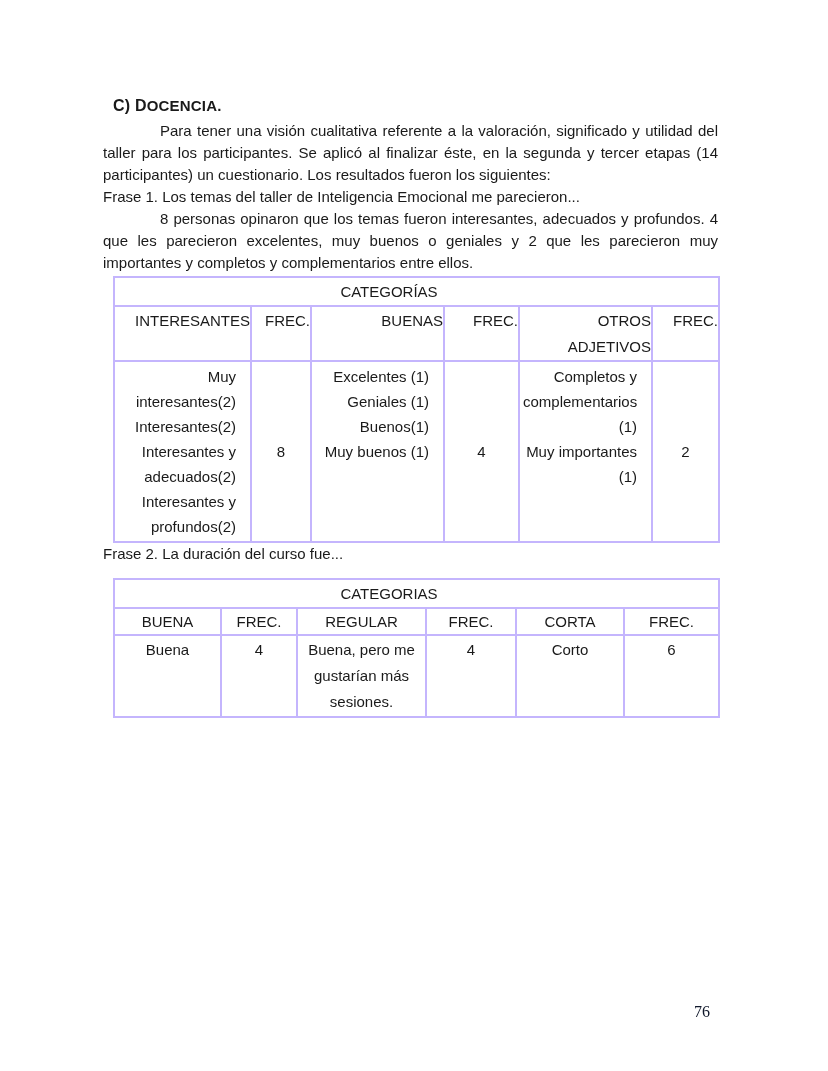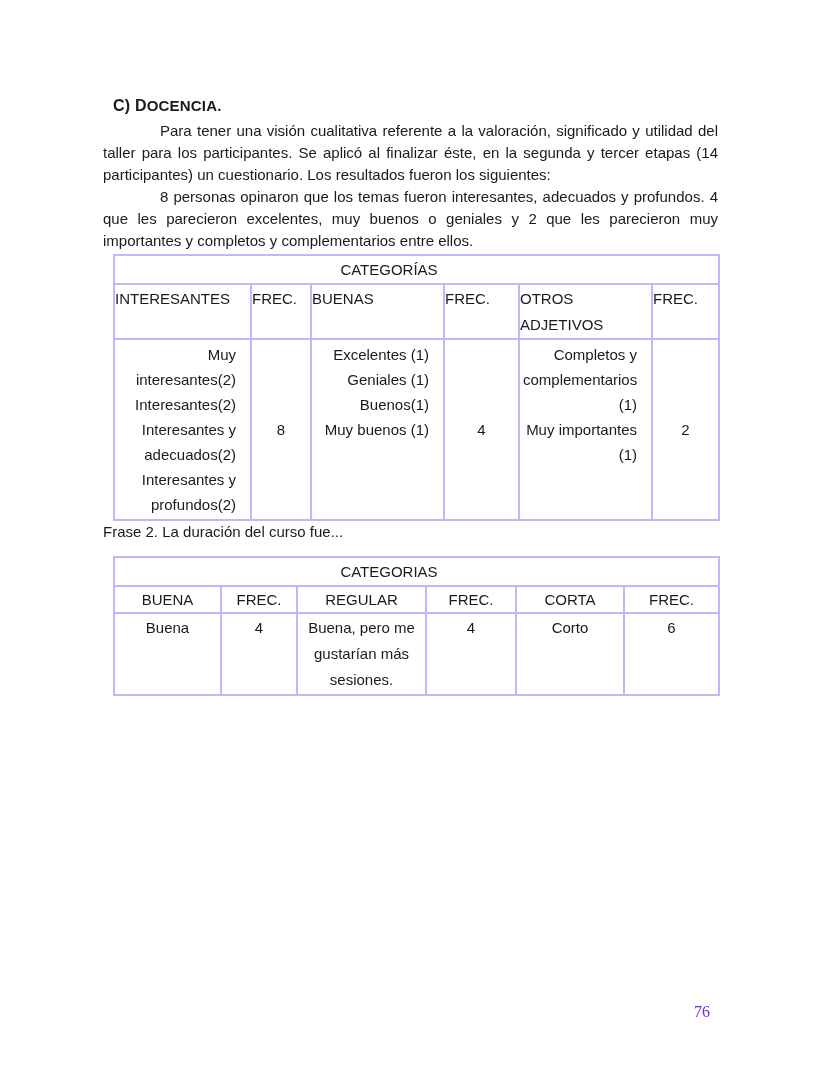--- a/index.html
+++ b/index.html
@@ -29,43 +29,44 @@
     margin-left: 10px;
     font-size: 15px;
     color: #1a1a1a;
   }
   table.t1 { margin-top: 2px; }
   table.t2 { margin-top: 13px; }
   .doc td { border: 2px solid #c4b5fd; padding: 0; }
 
   td.cap { height: 29px; text-align: center; vertical-align: middle; padding-right: 55px; }
 
-  .t1 td.hd  { height: 54px; vertical-align: top; text-align: left; line-height: 26px; padding-top: 1px; }
+  .t1 td.hd  { height: 54px; vertical-align: top; text-align: right; line-height: 26px; padding-top: 1px; }
   .t1 td.txt { height: 177px; vertical-align: top; text-align: right;
                line-height: 25px; padding: 2px 14px 2px 3px; white-space: pre-line; }
   .t1 td.num { text-align: center; vertical-align: middle; }
 
   .t2 td.hd   { height: 25px; text-align: center; vertical-align: middle; line-height: 25px; }
   .t2 td.cell { height: 81px; vertical-align: top; text-align: center;
                 line-height: 26px; padding: 1px 4px; white-space: pre-line; }
 
   .pageno {
     position: absolute; left: 694px; top: 1003px;
     font-family: "Liberation Serif", "DejaVu Serif", serif;
-    font-size: 16px; color: #6d28d9;
+    font-size: 16px; color: #0f172a;
   }
 </style>
 </head>
 <body>
 
 <div class="content">
 
   <h3 class="heading"><span class="lead">C) D</span><span class="small">OCENCIA.</span></h3>
 
   <p class="body ind">Para tener una visión cualitativa referente a la valoración, significado y utilidad del taller para los participantes. Se aplicó al finalizar éste, en la segunda y tercer etapas (14 participantes) un cuestionario. Los resultados fueron los siguientes:</p>
+  <p class="body">Frase 1. Los temas del taller de Inteligencia Emocional me parecieron...</p>
   <p class="body ind">8 personas opinaron que los temas fueron interesantes, adecuados y profundos. 4 que les parecieron excelentes, muy buenos o geniales y 2 que les parecieron muy importantes y completos y complementarios entre ellos.</p>
 
   <table class="doc t1">
     <colgroup>
       <col style="width:137px">
         <col style="width:60px">
         <col style="width:133px">
       <col style="width:75px">
         <col style="width:133px">
         <col style="width:67px">

